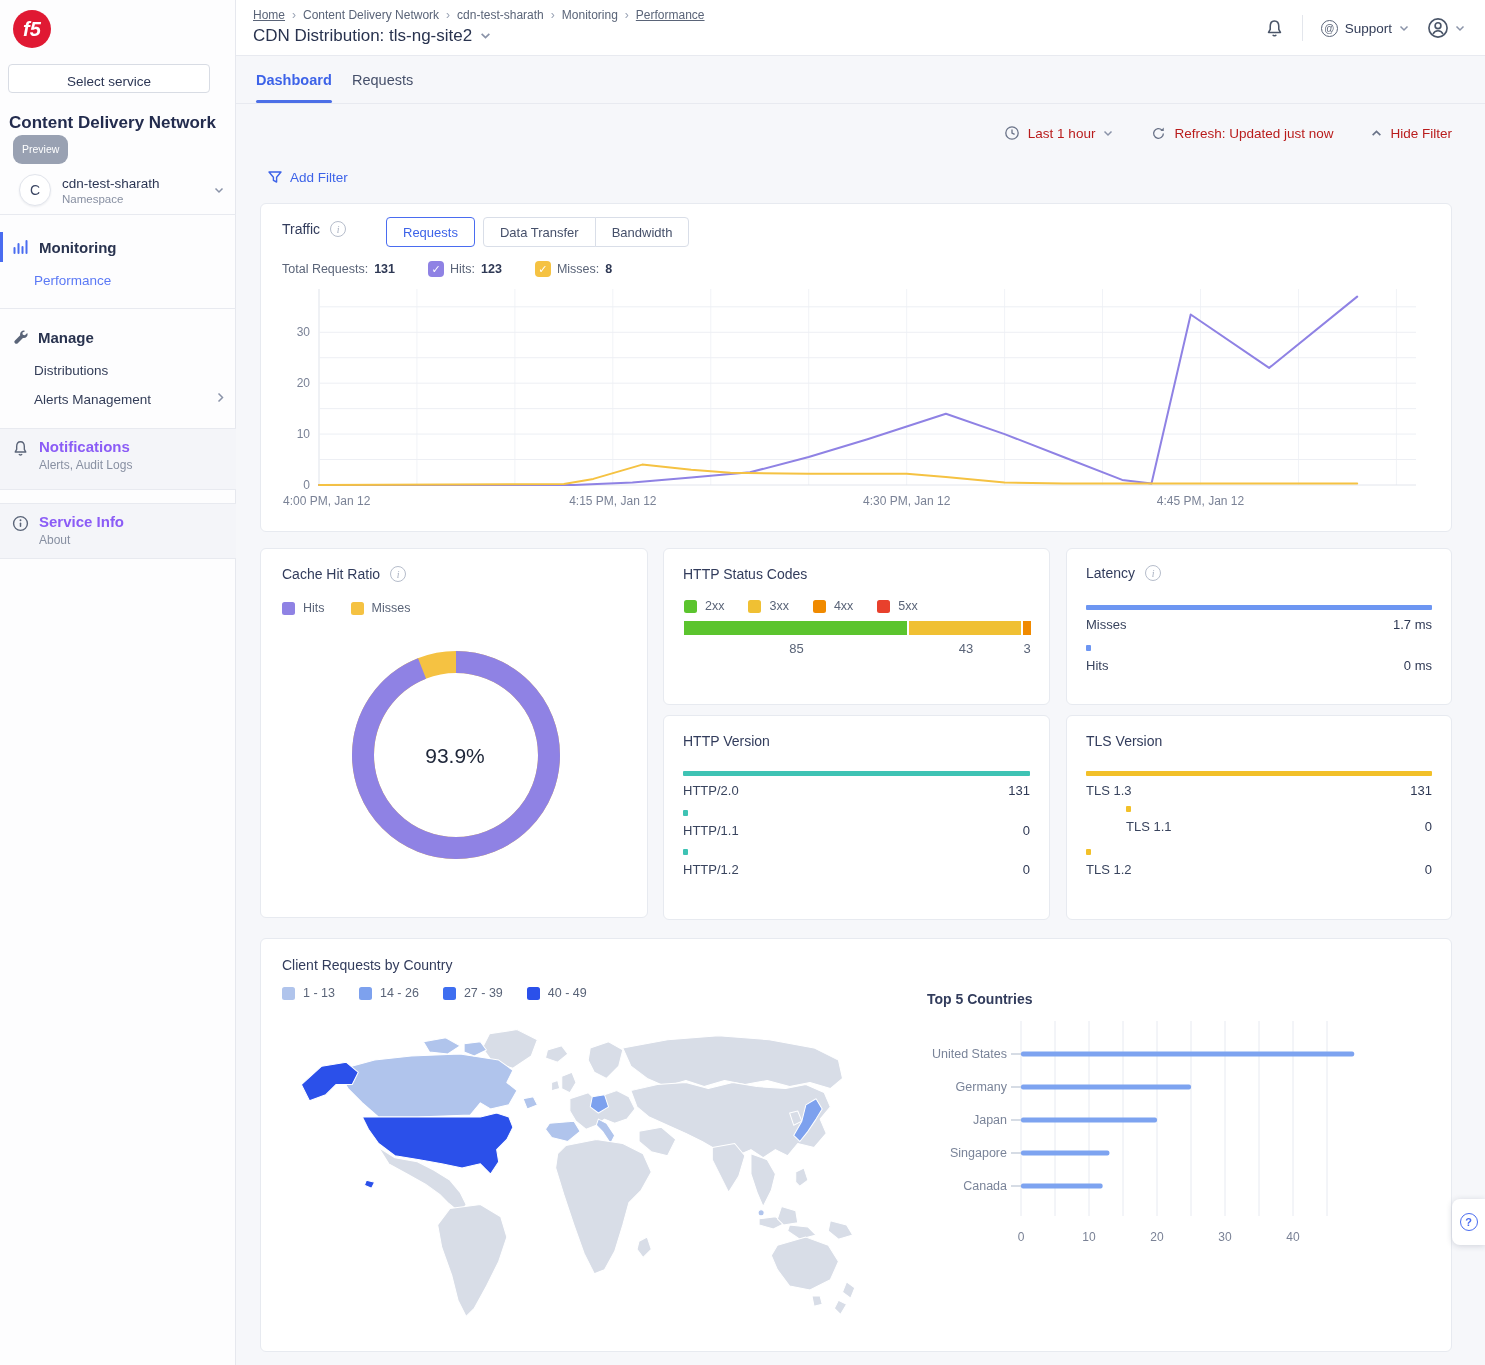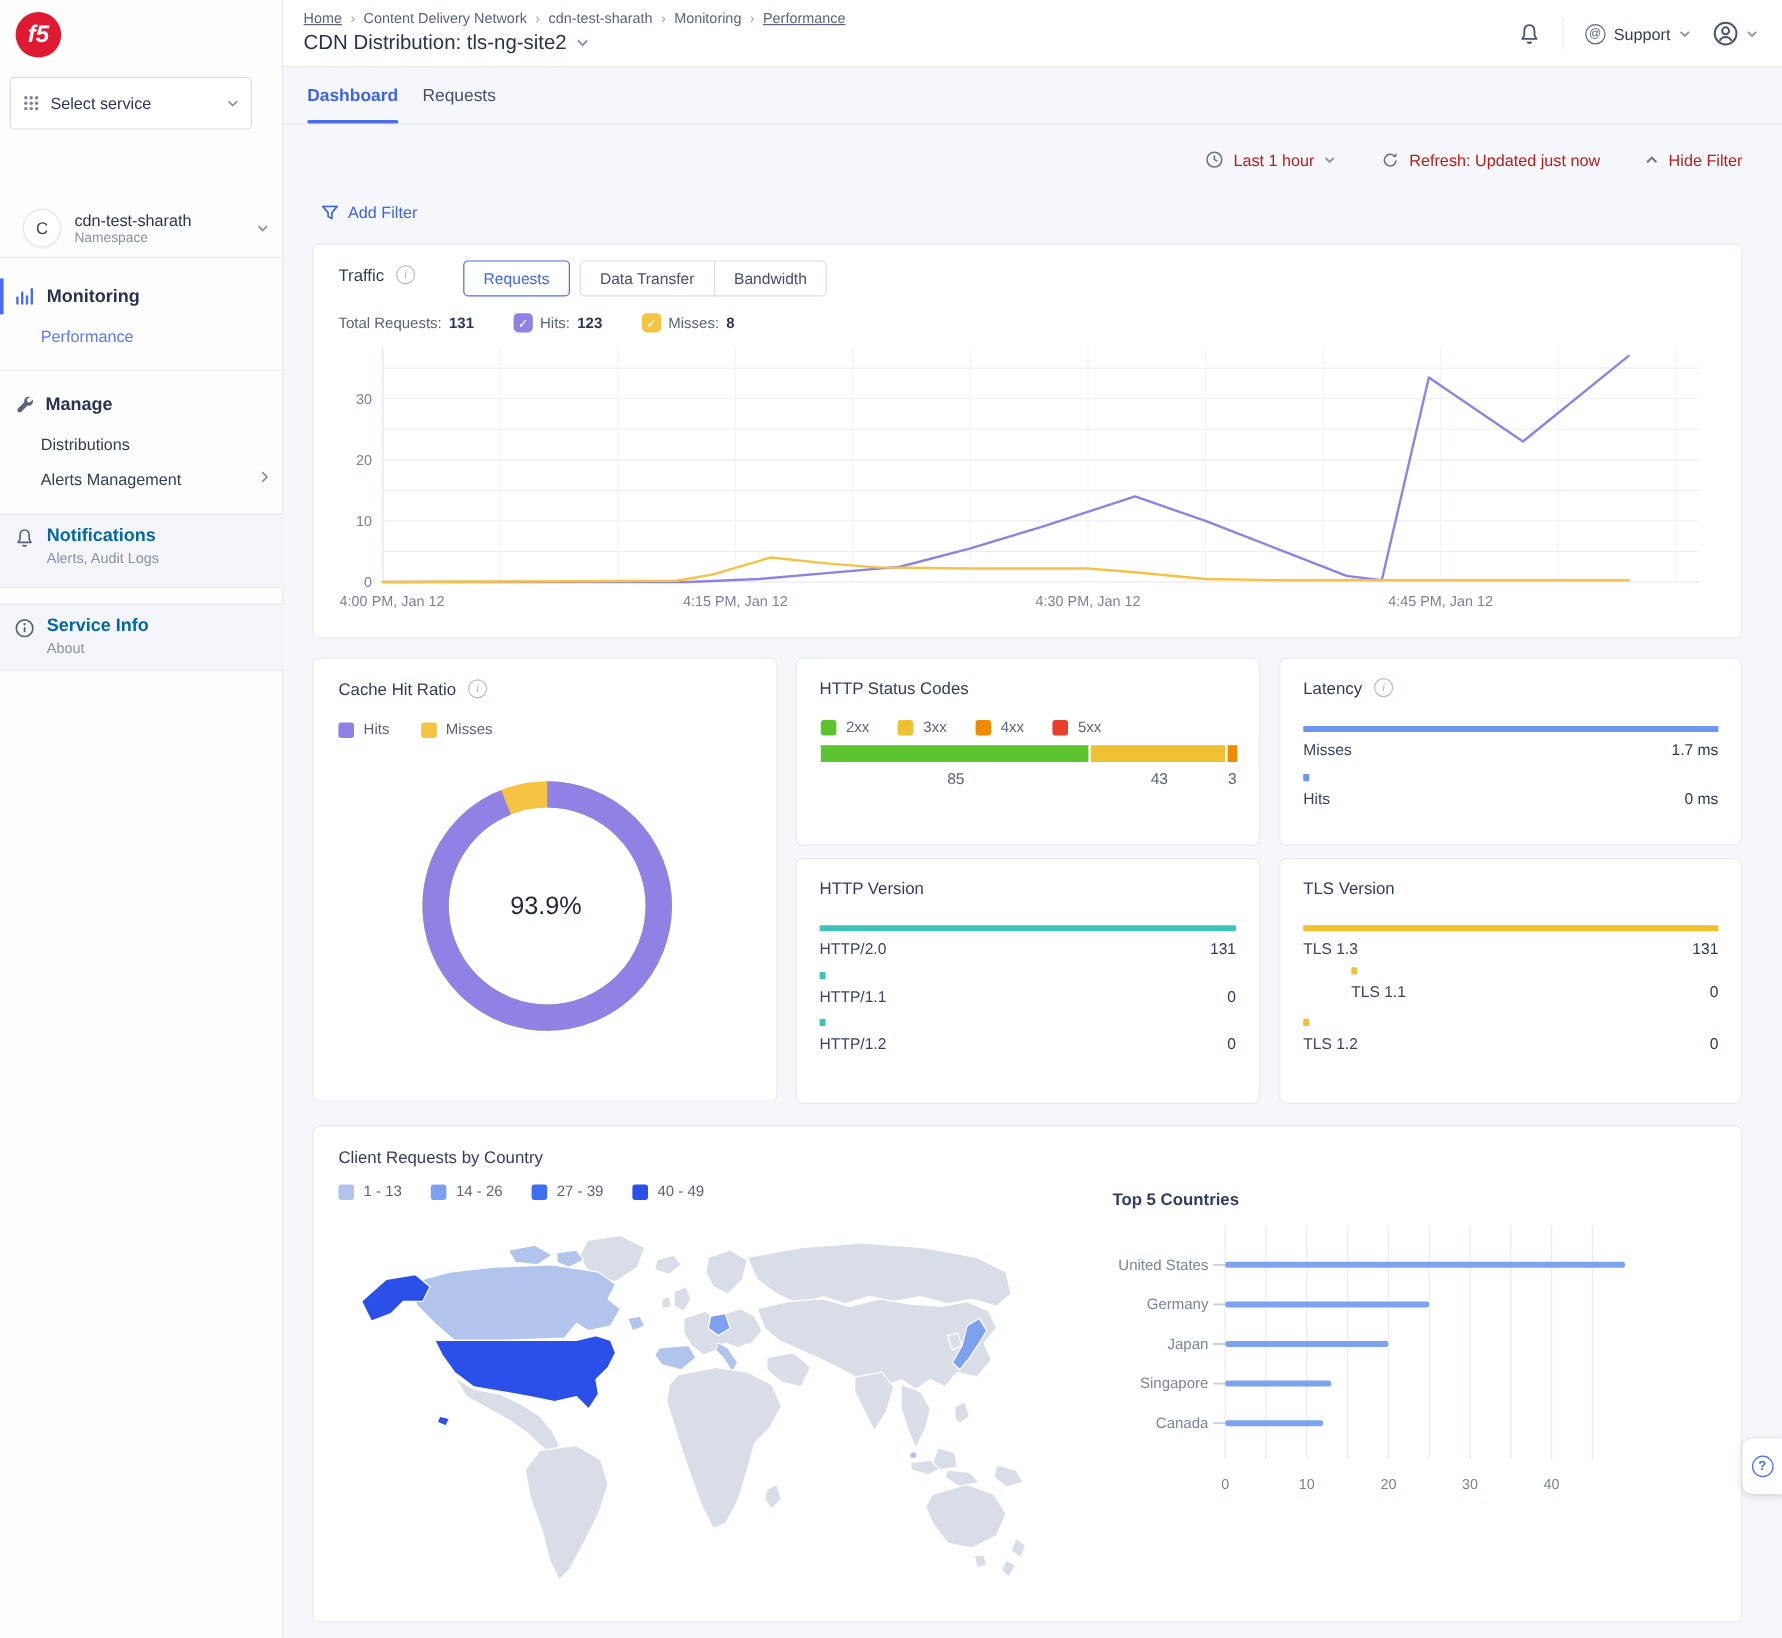--- a/index.html
+++ b/index.html
@@ -4,42 +4,42 @@
 <style>
   * { margin:0; padding:0; box-sizing:border-box; }
   html,body { background:#F6F7FA; }
   body { font-family:"Liberation Sans", sans-serif; color:#333D5E; }
   #app { position:relative; width:1485px; height:1365px; overflow:hidden; background:#F6F7FA; }
 
   
   .sidebar { position:absolute; left:0; top:0; width:236px; height:1365px; background:#FDFDFE; border-right:1px solid #E6E8EE; }
   .logo { position:absolute; left:13px; top:10px; width:38px; height:38px; border-radius:50%; background:#E01933;
           color:#fff; font-weight:bold; font-style:italic; font-size:20px; display:flex; align-items:center; justify-content:center; }
-  .select-service { position:absolute; left:8px; top:64px; width:202px; height:44px; background:#fff; border:1px solid #D8DCE4;
-          border-radius:4px; display:flex; align-items:center; padding:0 10px; gap:9px; cursor:pointer; }
+  .select-service { position:absolute; left:8px; top:64px; width:202px; height:29px; background:#fff; border:1px solid #D8DCE4;
+          border-radius:4px; display:flex; align-items:center; padding:0 10px; gap:9px; cursor:pointer;flex-direction:column; }
   .select-service .lbl { font-size:13.5px; color:#2C3654; flex:1; }
   .product-title { position:absolute; left:9px; top:110px; width:215px; font-size:17px; font-weight:bold; color:#232C4E; line-height:25px; }
   .badge { display:inline-block; background:#99A1B2; color:#fff; font-size:10.5px; font-weight:normal; font-style:normal;
            border-radius:9px; padding:2px 9px; vertical-align:2px; margin-left:4px; }
   .ns-row { position:absolute; left:0; top:166px; width:236px; height:49px; border-bottom:1px solid #E8EAF0;
             display:flex; align-items:center; padding:0 12px 0 19px; gap:11px; cursor:pointer; }
   .ns-avatar { width:32px; height:32px; border-radius:50%; background:#fff; border:1px solid #E2E5EC; box-shadow:0 1px 2px rgba(40,50,80,.08);
                display:flex; align-items:center; justify-content:center; font-size:14px; color:#3A4562; }
   .ns-name { font-size:13.5px; color:#2C3654; }
   .ns-type { font-size:11.5px; color:#8890A2; margin-top:2px; }
   .ns-row .chev { margin-left:auto; }
   .menu-row { position:absolute; left:0; width:236px; height:34px; display:flex; align-items:center; padding-left:12px; gap:10px; cursor:pointer; }
   .menu-row .mlabel { font-size:15px; font-weight:600; color:#29334F; }
   .menu-row.active::before { content:""; position:absolute; left:0; top:2px; bottom:2px; width:3px; background:#4A6CF0; }
   .sub-item { position:absolute; left:34px; font-size:13.5px; color:#333D58; cursor:pointer; }
   .sub-item.active { color:#5B79F5; }
   .side-divider { position:absolute; left:0; width:236px; border-top:1px solid #E8EAF0; }
   .side-section { position:absolute; left:0; width:236px; background:#F4F5F9; border-top:1px solid #E8EAF0; border-bottom:1px solid #E8EAF0;
                   display:flex; align-items:flex-start; padding:9px 12px 0 12px; gap:10px; cursor:pointer; }
-  .side-section .mlabel { font-size:15px; font-weight:600; color:#0369a1; }
+  .side-section .mlabel { font-size:15px; font-weight:600; color:#8b5cf6; }
   .side-section .msub { font-size:12px; color:#8890A2; margin-top:3px; }
   .chev-right-mini { margin-left:auto; margin-right:14px; }
 
   
   .topbar { position:absolute; left:236px; top:0; width:1249px; height:56px; background:#fff; border-bottom:1px solid #E8EAF0; }
   .breadcrumb { position:absolute; left:17px; top:8px; font-size:12px; color:#5A6478; display:flex; align-items:center; gap:7px; }
   .crumb.link { text-decoration:underline; cursor:pointer; }
   .crumb-sep::before { content:"›"; color:#9AA3B5; font-size:12px; }
   .page-title-row { position:absolute; left:17px; top:26px; display:flex; align-items:center; gap:8px; }
   .page-title { font-size:17px; font-weight:500; color:#29334F; }
@@ -132,20 +132,21 @@
             <circle cx="7" cy="11.5" r="1.4"></circle>
             <circle cx="11.5" cy="11.5" r="1.4"></circle>
           </g>
       </svg>
       <span class="lbl">Select service</span>
       <svg width="10" height="7" viewBox="0 0 10 7">
           <polyline points="1.5,1.5 5,5 8.5,1.5" fill="none" stroke="#8A93A8" stroke-width="1.5"></polyline>
         </svg>
     </div>
 
+    <div class="product-title"><span>Content Delivery Network</span><span class="badge">Preview</span></div>
 
     <div class="ns-row">
       <div class="ns-avatar">
           <span>C</span>
         </div>
       <div>
         <div class="ns-name">cdn-test-sharath</div>
         <div class="ns-type">Namespace</div>
       </div>
       <svg class="chev" width="10" height="7" viewBox="0 0 10 7">

